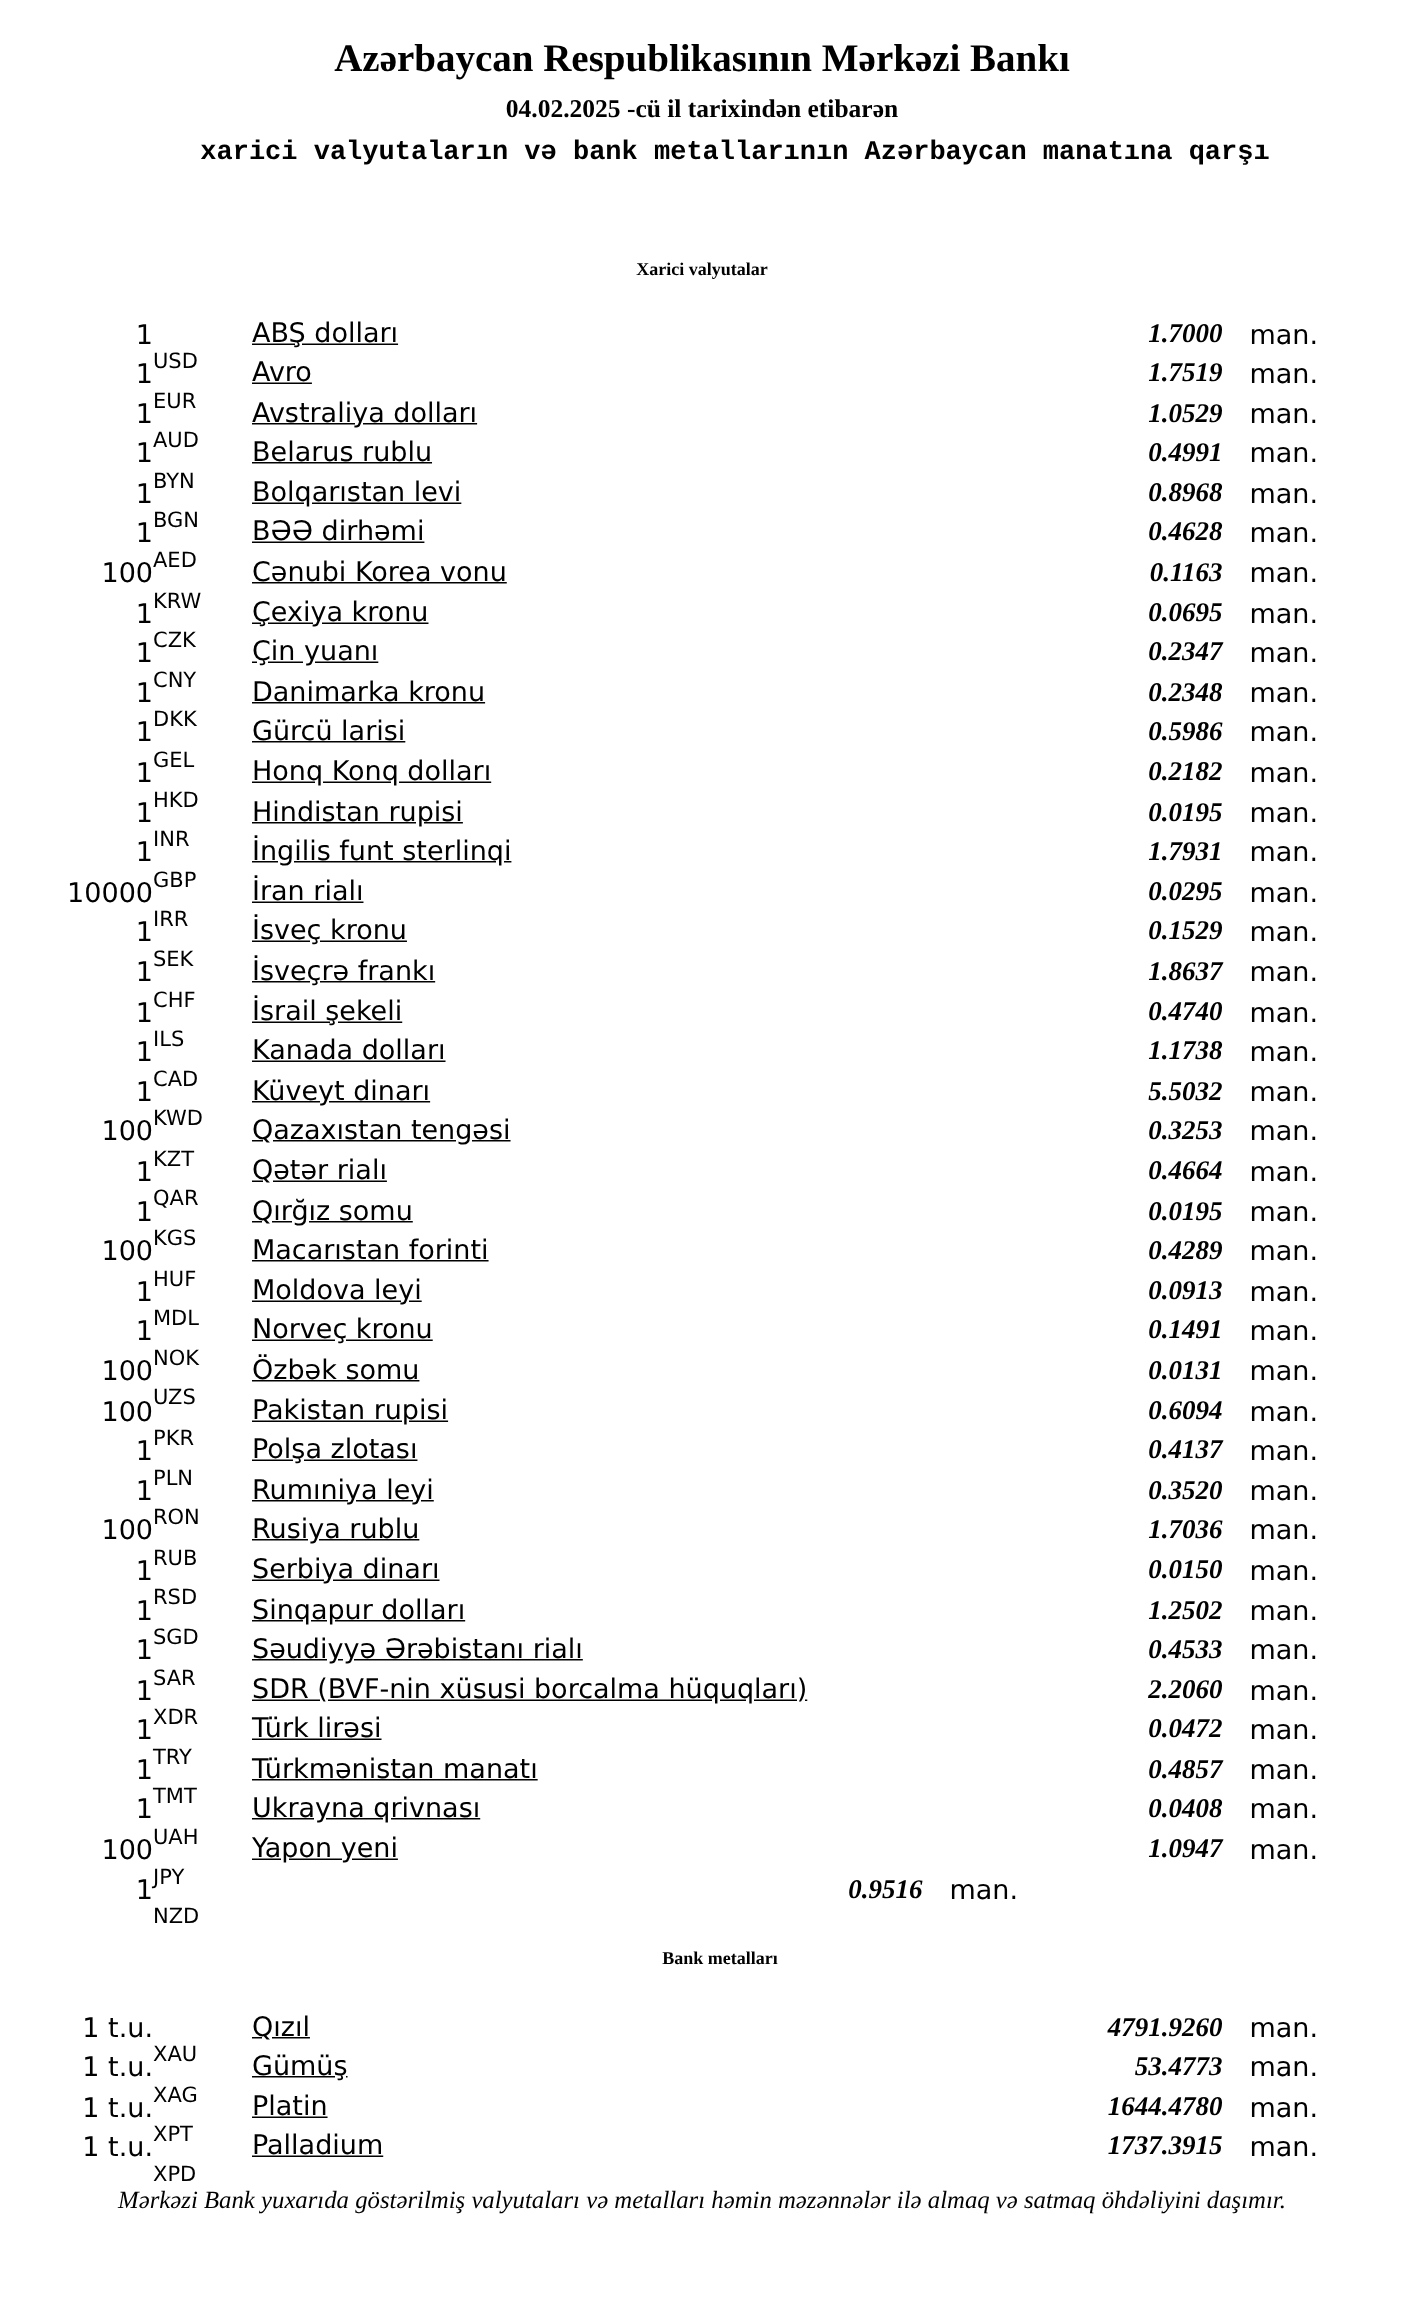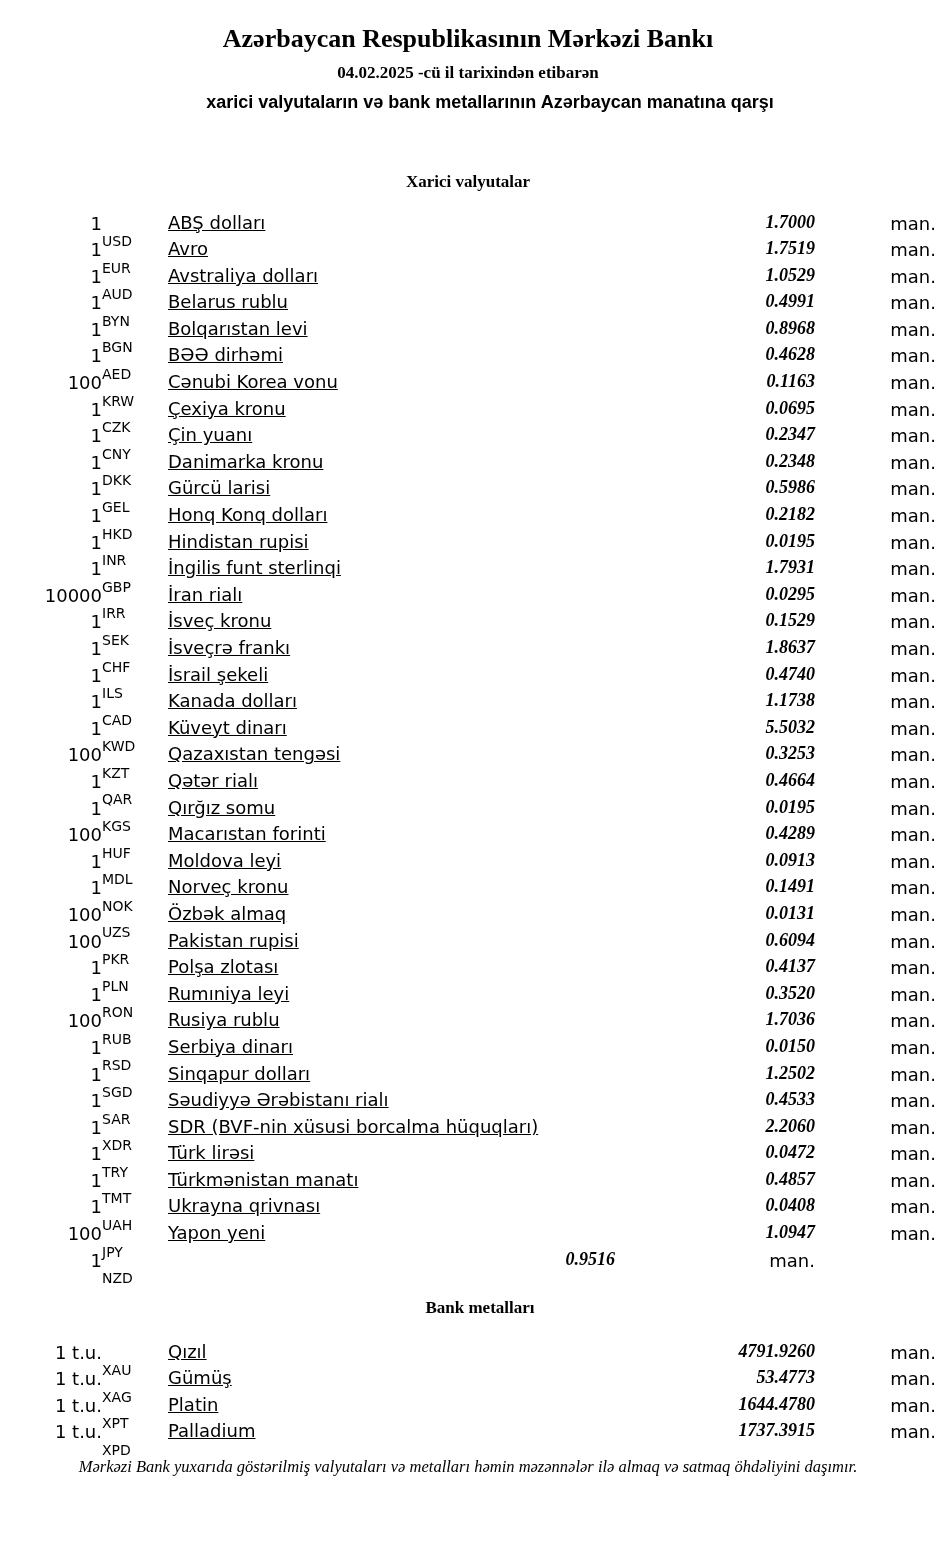--- a/index.html
+++ b/index.html
@@ -21,29 +21,29 @@
     font-size: 26px;
   }
   .doc-date {
     top: 63px;
     font-family: "Liberation Serif", serif;
     font-weight: bold;
     font-size: 17px;
   }
   .doc-subtitle {
     top: 92px;
-    font-family: Liberation Sans, sans-serif;
+    font-family: Liberation Mono, monospace;
     font-weight: bold;
     font-size: 18px;
     padding-left: 44px;
   }
   .section-heading {
     font-family: "Liberation Serif", serif;
     font-weight: bold;
-    font-size: 17px;
+    font-size: 12px;
   }
   .currencies-heading { top: 172px; }
   .metals-heading { top: 1298px; padding-left: 24px; }
   .rates-table { position: absolute; left: 0; width: 936px; }
   #currency-rows { top: 197px; }
   #metal-rows { top: 1326px; }
   .row {
     display: grid;
     grid-template-columns: 102px 58px 1fr 200px 121px;
     height: 26.6px;
@@ -73,21 +73,20 @@
     font-family: "Liberation Serif", serif;
     font-weight: bold;
     font-style: italic;
     font-size: 18px;
   }
   .unit {
     padding-left: 18px;
     font-size: 18px;
     position: relative;
     top: 1px;
-    text-align: right;
   }
   .footer-note {
     top: 1457px;
     font-family: "Liberation Serif", serif;
     font-style: italic;
     font-size: 16.5px;
   }
 </style>
 </head>
 <body>
@@ -281,21 +280,21 @@
       <div class="row">
     <span class="cell qty">1</span>
     <span class="cell code">NOK</span>
     <span class="cell name">Norveç kronu</span>
     <span class="cell rate">0.1491</span>
     <span class="cell unit">man.</span>
   </div>
       <div class="row">
     <span class="cell qty">100</span>
     <span class="cell code">UZS</span>
-    <span class="cell name">Özbək almaq</span>
+    <span class="cell name">Özbək somu</span>
     <span class="cell rate">0.0131</span>
     <span class="cell unit">man.</span>
   </div>
       <div class="row">
     <span class="cell qty">100</span>
     <span class="cell code">PKR</span>
     <span class="cell name">Pakistan rupisi</span>
     <span class="cell rate">0.6094</span>
     <span class="cell unit">man.</span>
   </div>

